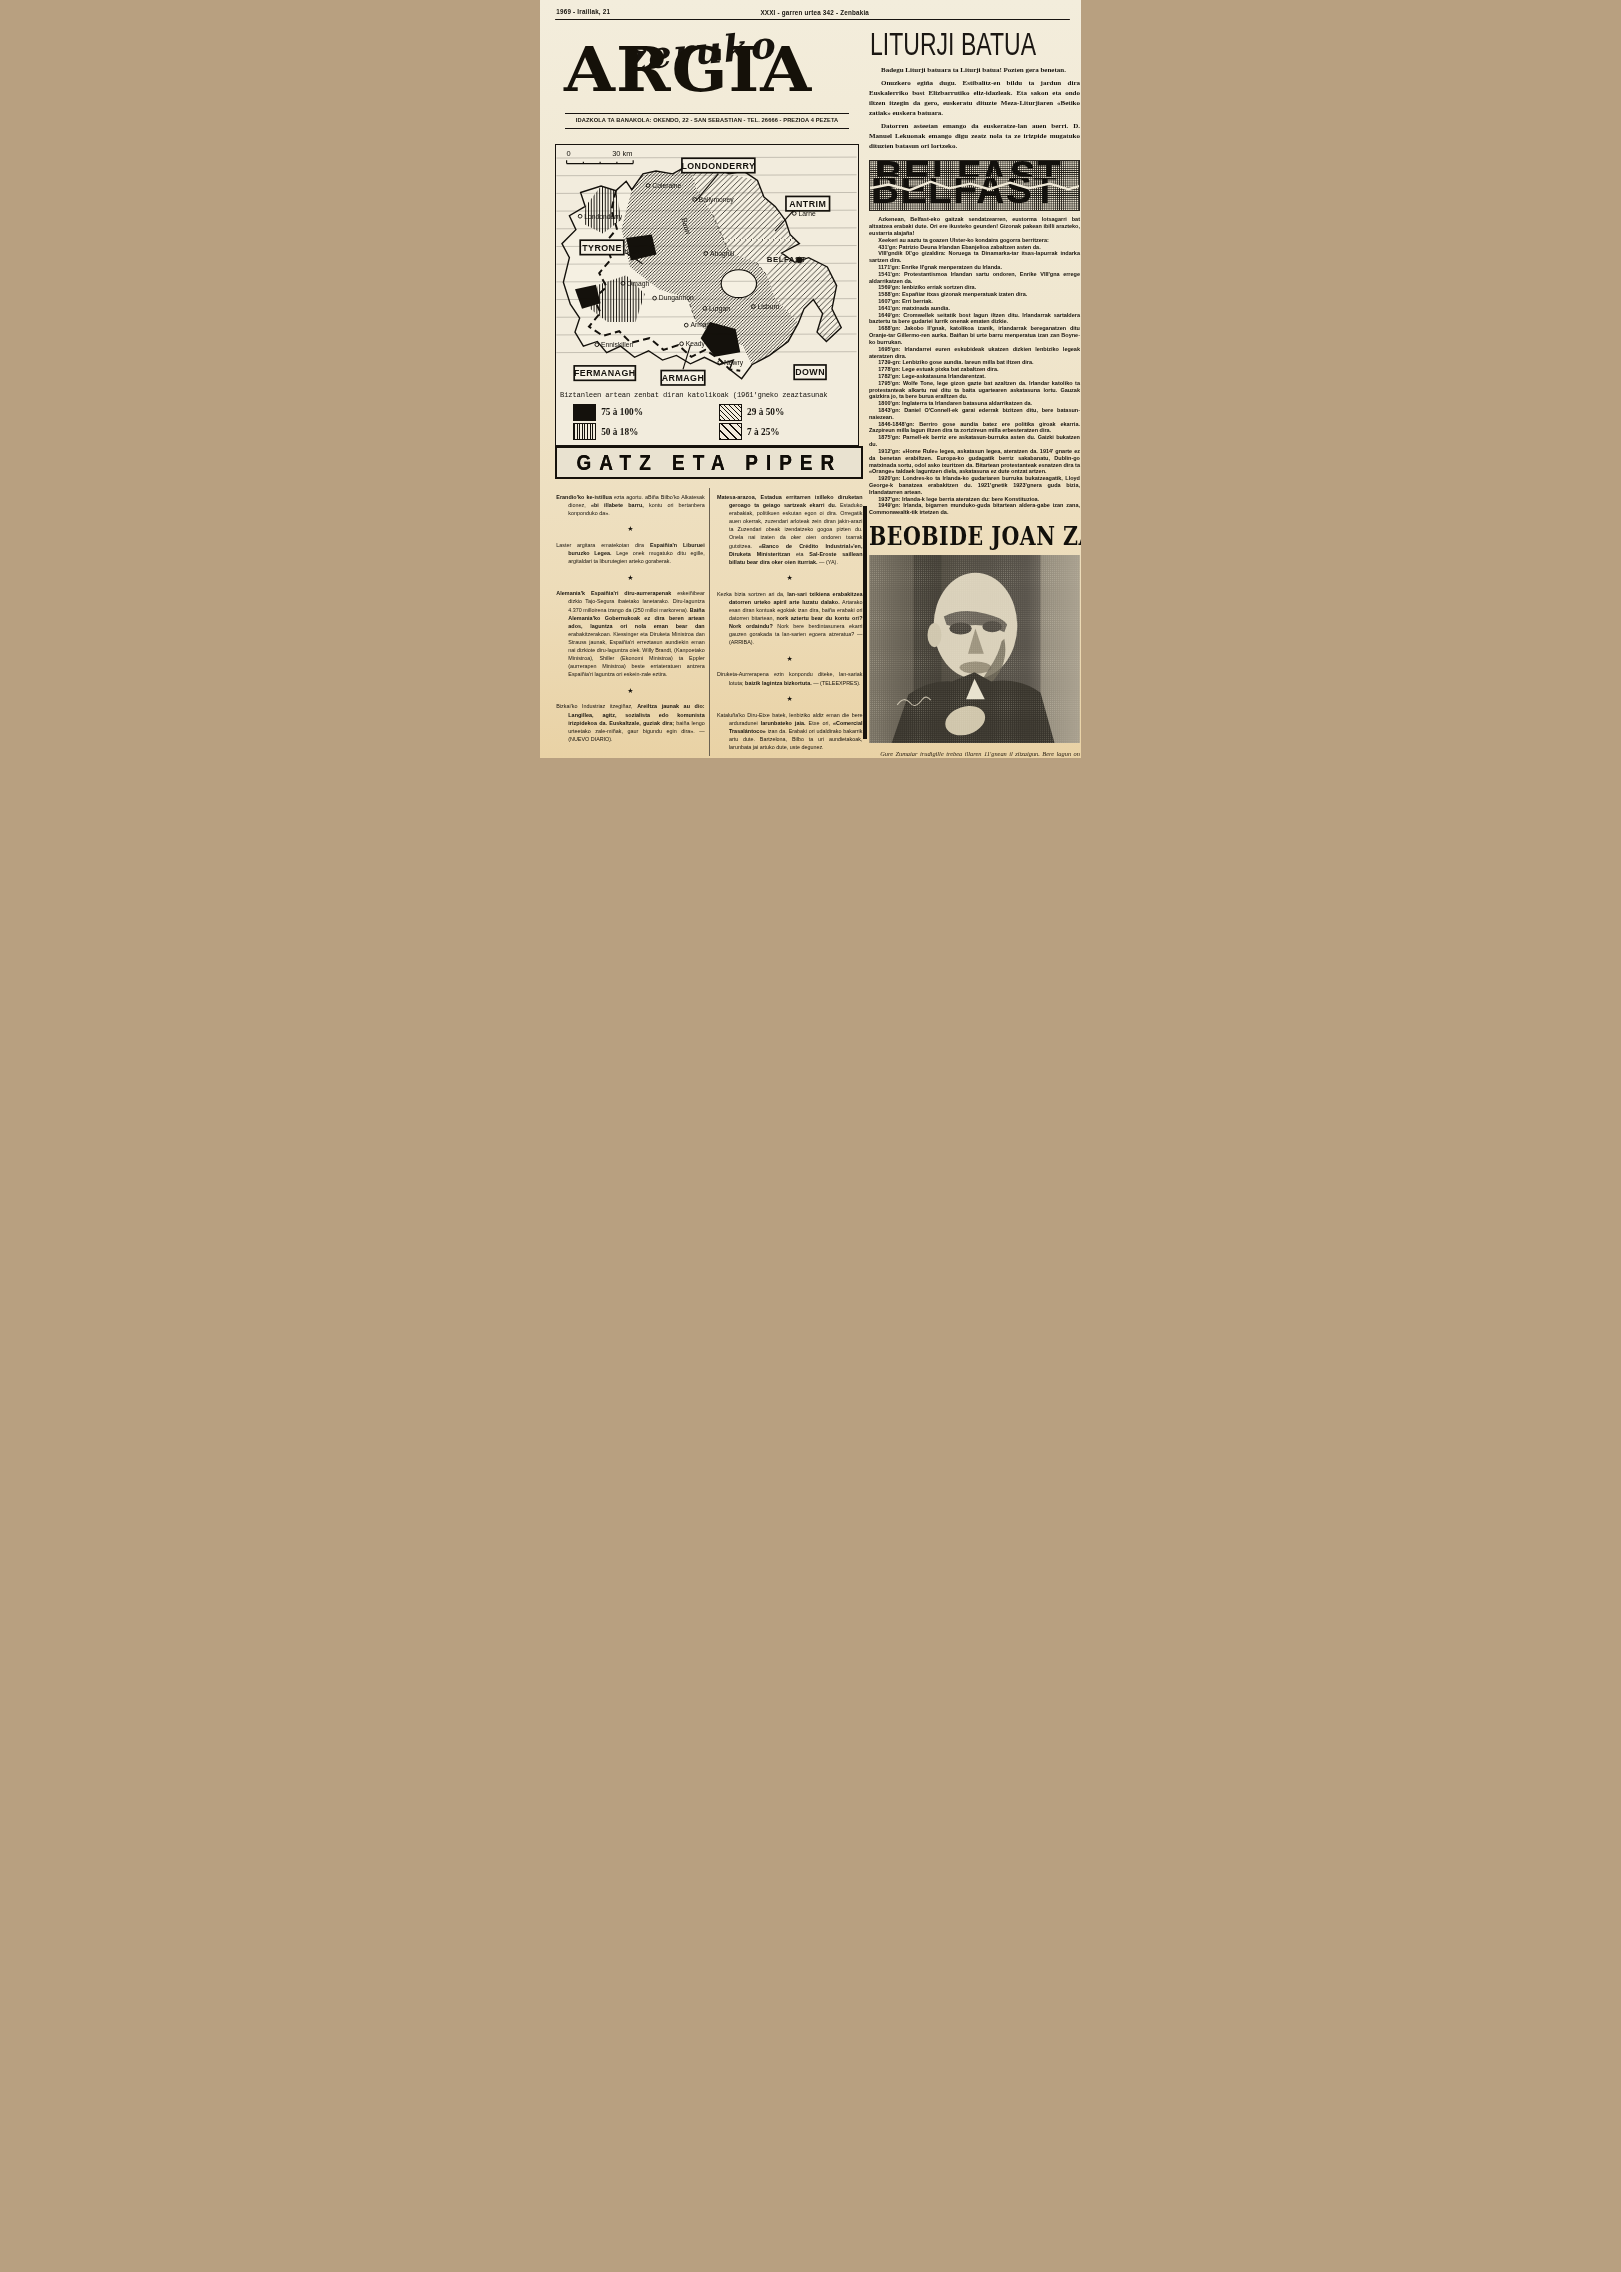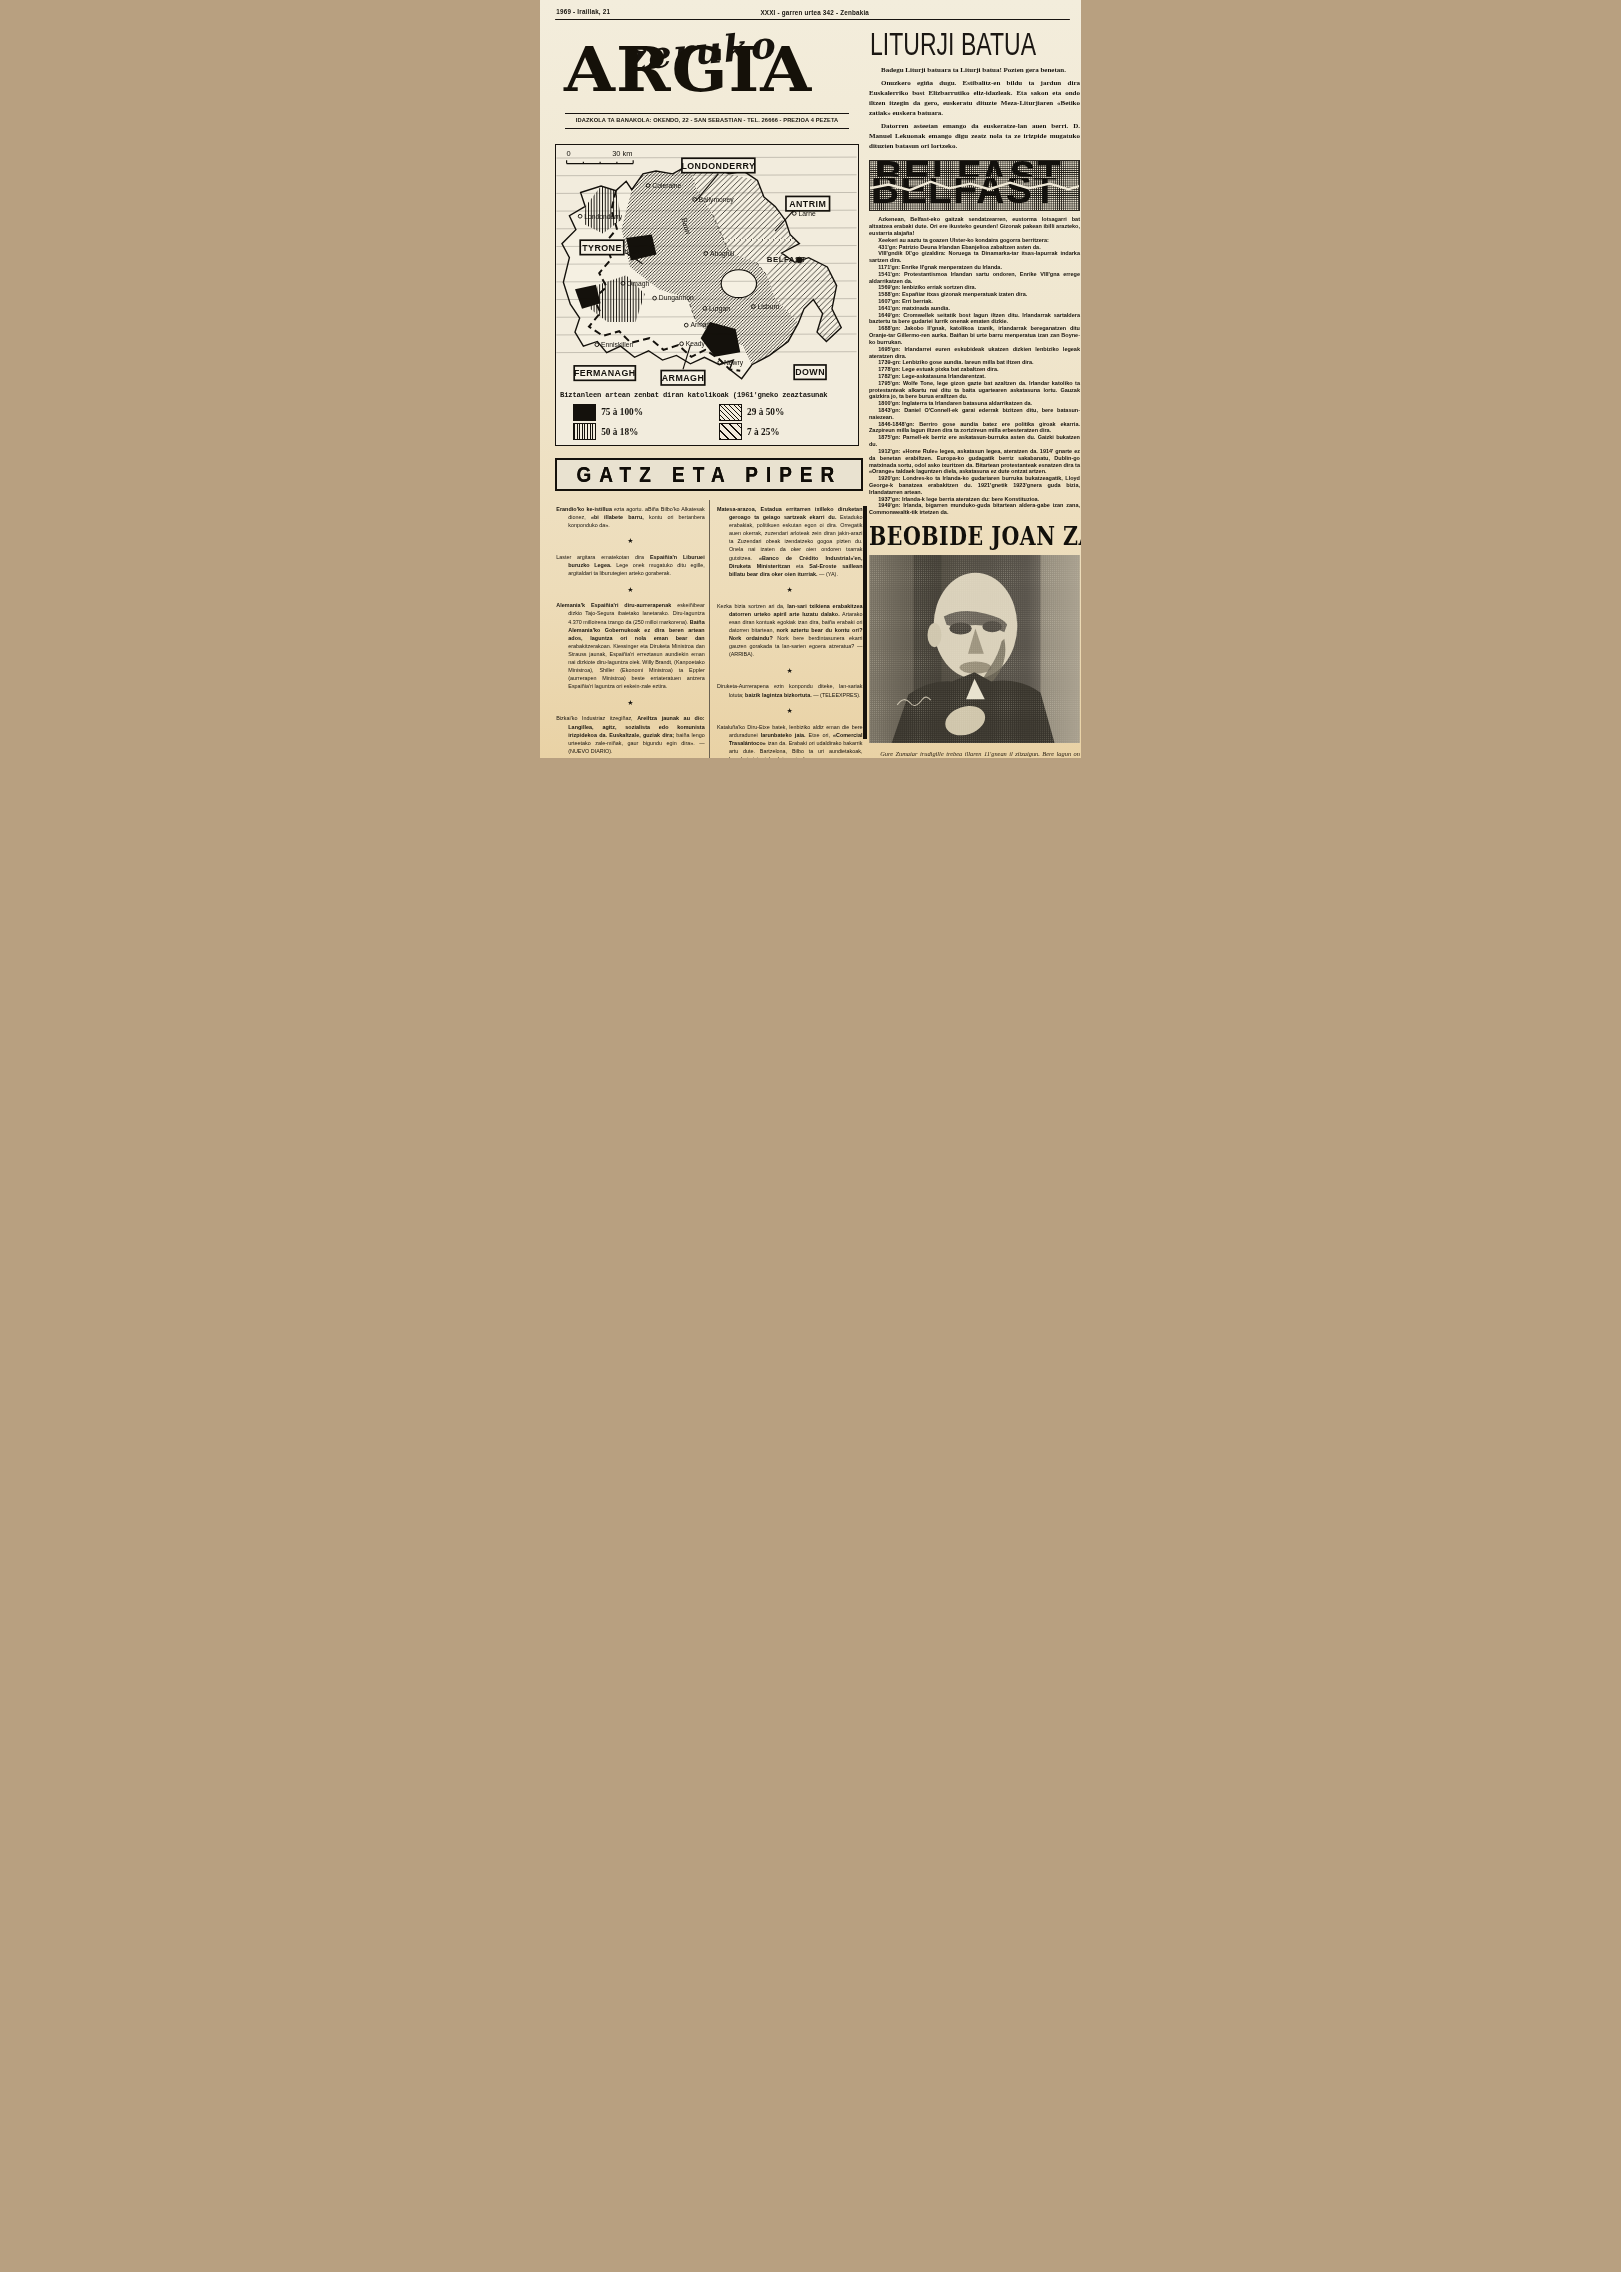--- a/index.html
+++ b/index.html
@@ -22,40 +22,40 @@
   .mh-script{position:absolute;left:70px;top:6.5px;font-family:"DejaVu Serif",serif;font-style:italic;font-weight:700;
     font-size:37px;transform:rotate(-5deg);letter-spacing:1.9px;color:#17130d;}
   .mh-title{position:absolute;left:8.4px;top:17px;font-family:"DejaVu Serif",serif;font-weight:700;font-size:62px;
     line-height:1;letter-spacing:0.9px;transform:scale(1.06,1.0);transform-origin:left bottom;color:#151109;}
   .mh-rule1{position:absolute;left:9.3px;right:14px;top:91px;height:0.9px;background:#171310;}
   .mh-address{position:absolute;left:9.3px;right:14px;top:95px;font-size:5.7px;font-weight:700;letter-spacing:0.1px;text-align:center;}
   .mh-rule2{position:absolute;left:9.3px;right:14px;top:106px;height:0.9px;background:#171310;}
   
   .map-box{position:relative;margin-top:3.7px;width:304px;border:1.6px solid #17130e;background:#f2ecdd;box-sizing:border-box;}
   .map-legend{padding:0.9px 3.7px 4.7px 3.7px;}
-  .map-caption{font-family:"Liberation Mono",monospace;font-size:7.2px;font-weight:700;letter-spacing:-0.2px;white-space:nowrap;}
+  .map-caption{font-family:"Liberation Mono",monospace;font-size:7.2px;font-weight:400;letter-spacing:-0.2px;white-space:nowrap;}
   .legend-grid{display:flex;gap:76px;margin:4.7px 0 0 13px;}
   .legend-col{display:flex;flex-direction:column;gap:2.8px;}
   .legend-item{display:flex;align-items:center;gap:5.6px;}
   .sw{width:20.5px;height:15px;border:0.9px solid #14110c;flex:none;}
   .sw-solid{background:#14110c;}
   .sw-vert{background:repeating-linear-gradient(90deg,#14110c 0 1.1px,transparent 1.1px 2.6px);}
   .sw-diag{background:repeating-linear-gradient(45deg,#14110c 0 0.9px,transparent 0.9px 3.3px);}
   .sw-diag-light{background:repeating-linear-gradient(45deg,#14110c 0 0.9px,transparent 0.9px 5.6px);}
   .legend-label{font-family:"Liberation Serif",serif;font-size:9.3px;font-weight:600;}
   .city-dot{fill:none;stroke:#14110c;stroke-width:2;}
   .city-dot.major{fill:#14110c;}
   .city-label{font-size:14.5px;fill:#14110c;font-family:"Liberation Sans",sans-serif;}
   .city-label.major{font-weight:700;font-size:17px;letter-spacing:1px;}
   .county-rect{fill:#f6f1e4;stroke:#14110c;stroke-width:3.6;}
   .county-label{font-size:19px;font-weight:700;letter-spacing:1px;fill:#14110c;font-family:"Liberation Sans",sans-serif;}
   .river-label{font-family:"Liberation Serif",serif;font-style:italic;font-size:17px;fill:#14110c;}
   .scale-label{font-size:16px;fill:#14110c;}
   
-  .gatz-head{margin-top:12px;border:2.3px solid #15110b;height:29px;display:flex;align-items:center;justify-content:center;
+  .gatz-head{border:2.3px solid #15110b;height:29px;display:flex;align-items:center;justify-content:center;
     background-color:#e9e2d0;background-image:radial-gradient(circle,#25211b 0.5px,transparent 0.6px);background-size:2px 2px;}
   .gatz-title{font-size:19px;font-weight:700;letter-spacing:8px;transform:scaleY(1.12);white-space:nowrap;
     color:#100d08;text-shadow:0 0 0.5px #100d08;}
   .gatz-cols{display:flex;margin-top:8.4px;}
   .gatz-col{width:50%;box-sizing:border-box;padding:0 4.7px 0 0.9px;}
   .gatz-col + .gatz-col{border-left:0.7px solid #6b6252;padding-left:6.5px;padding-right:0.9px;}
   .news-item{font-size:5.4px;line-height:1.5;text-align:justify;padding-left:12px;text-indent:-12px;color:#17130d;}
   .news-item b{letter-spacing:0.05px;}
   .star-sep{text-align:center;font-size:7px;padding:2.8px 0 2.3px 0;text-indent:0;}
   .news-block:first-of-type .star-sep{display:none;}

